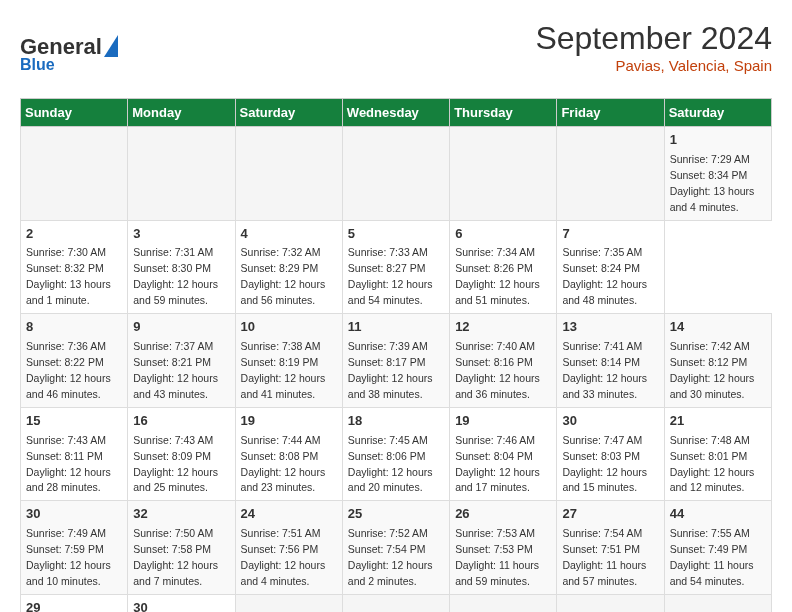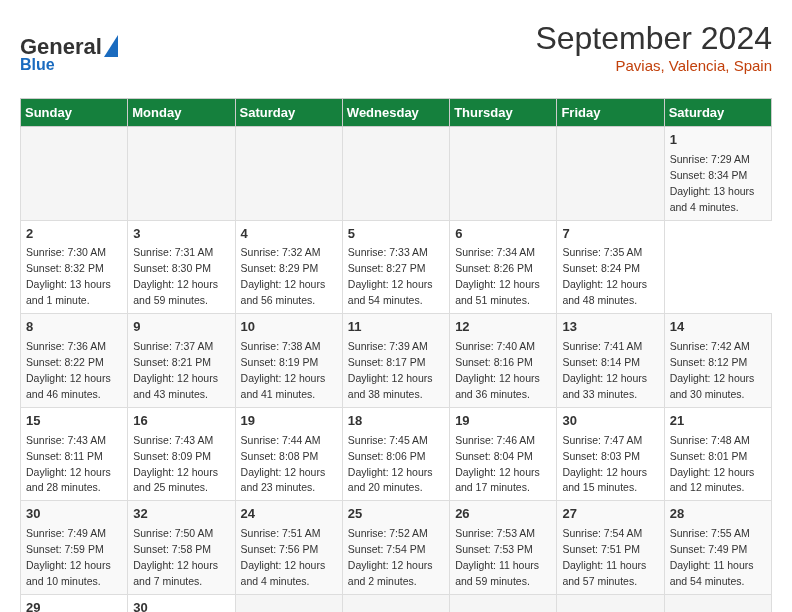--- a/index.html
+++ b/index.html
@@ -163,21 +163,21 @@
         <td><span class="day-number">30</span><span class="day-content">Sunrise: 7:47 AM<br>Sunset: 8:03 PM<br>Daylight: 12 hours and 15 minutes.</span></td>
         <td><span class="day-number">21</span><span class="day-content">Sunrise: 7:48 AM<br>Sunset: 8:01 PM<br>Daylight: 12 hours and 12 minutes.</span></td>
       </tr>
       <tr>
         <td><span class="day-number">30</span><span class="day-content">Sunrise: 7:49 AM<br>Sunset: 7:59 PM<br>Daylight: 12 hours and 10 minutes.</span></td>
         <td><span class="day-number">32</span><span class="day-content">Sunrise: 7:50 AM<br>Sunset: 7:58 PM<br>Daylight: 12 hours and 7 minutes.</span></td>
         <td><span class="day-number">24</span><span class="day-content">Sunrise: 7:51 AM<br>Sunset: 7:56 PM<br>Daylight: 12 hours and 4 minutes.</span></td>
         <td><span class="day-number">25</span><span class="day-content">Sunrise: 7:52 AM<br>Sunset: 7:54 PM<br>Daylight: 12 hours and 2 minutes.</span></td>
         <td><span class="day-number">26</span><span class="day-content">Sunrise: 7:53 AM<br>Sunset: 7:53 PM<br>Daylight: 11 hours and 59 minutes.</span></td>
         <td><span class="day-number">27</span><span class="day-content">Sunrise: 7:54 AM<br>Sunset: 7:51 PM<br>Daylight: 11 hours and 57 minutes.</span></td>
-        <td><span class="day-number">28</span><span class="day-content">Sunrise: 7:55 AM<br>Sunset: 7:49 PM<br>Daylight: 11 hours and 54 minutes.</span></td>
+        <td><span class="day-number">44</span><span class="day-content">Sunrise: 7:55 AM<br>Sunset: 7:49 PM<br>Daylight: 11 hours and 54 minutes.</span></td>
       </tr>
       <tr>
         <td><span class="day-number">29</span><span class="day-content">Sunrise: 7:56 AM<br>Sunset: 7:48 PM<br>Daylight: 11 hours and 51 minutes.</span></td>
         <td><span class="day-number">30</span><span class="day-content">Sunrise: 7:57 AM<br>Sunset: 7:46 PM<br>Daylight: 11 hours and 49 minutes.</span></td>
         <td class="empty-cell"></td>
         <td class="empty-cell"></td>
         <td class="empty-cell"></td>
         <td class="empty-cell"></td>
         <td class="empty-cell"></td>
       </tr>

